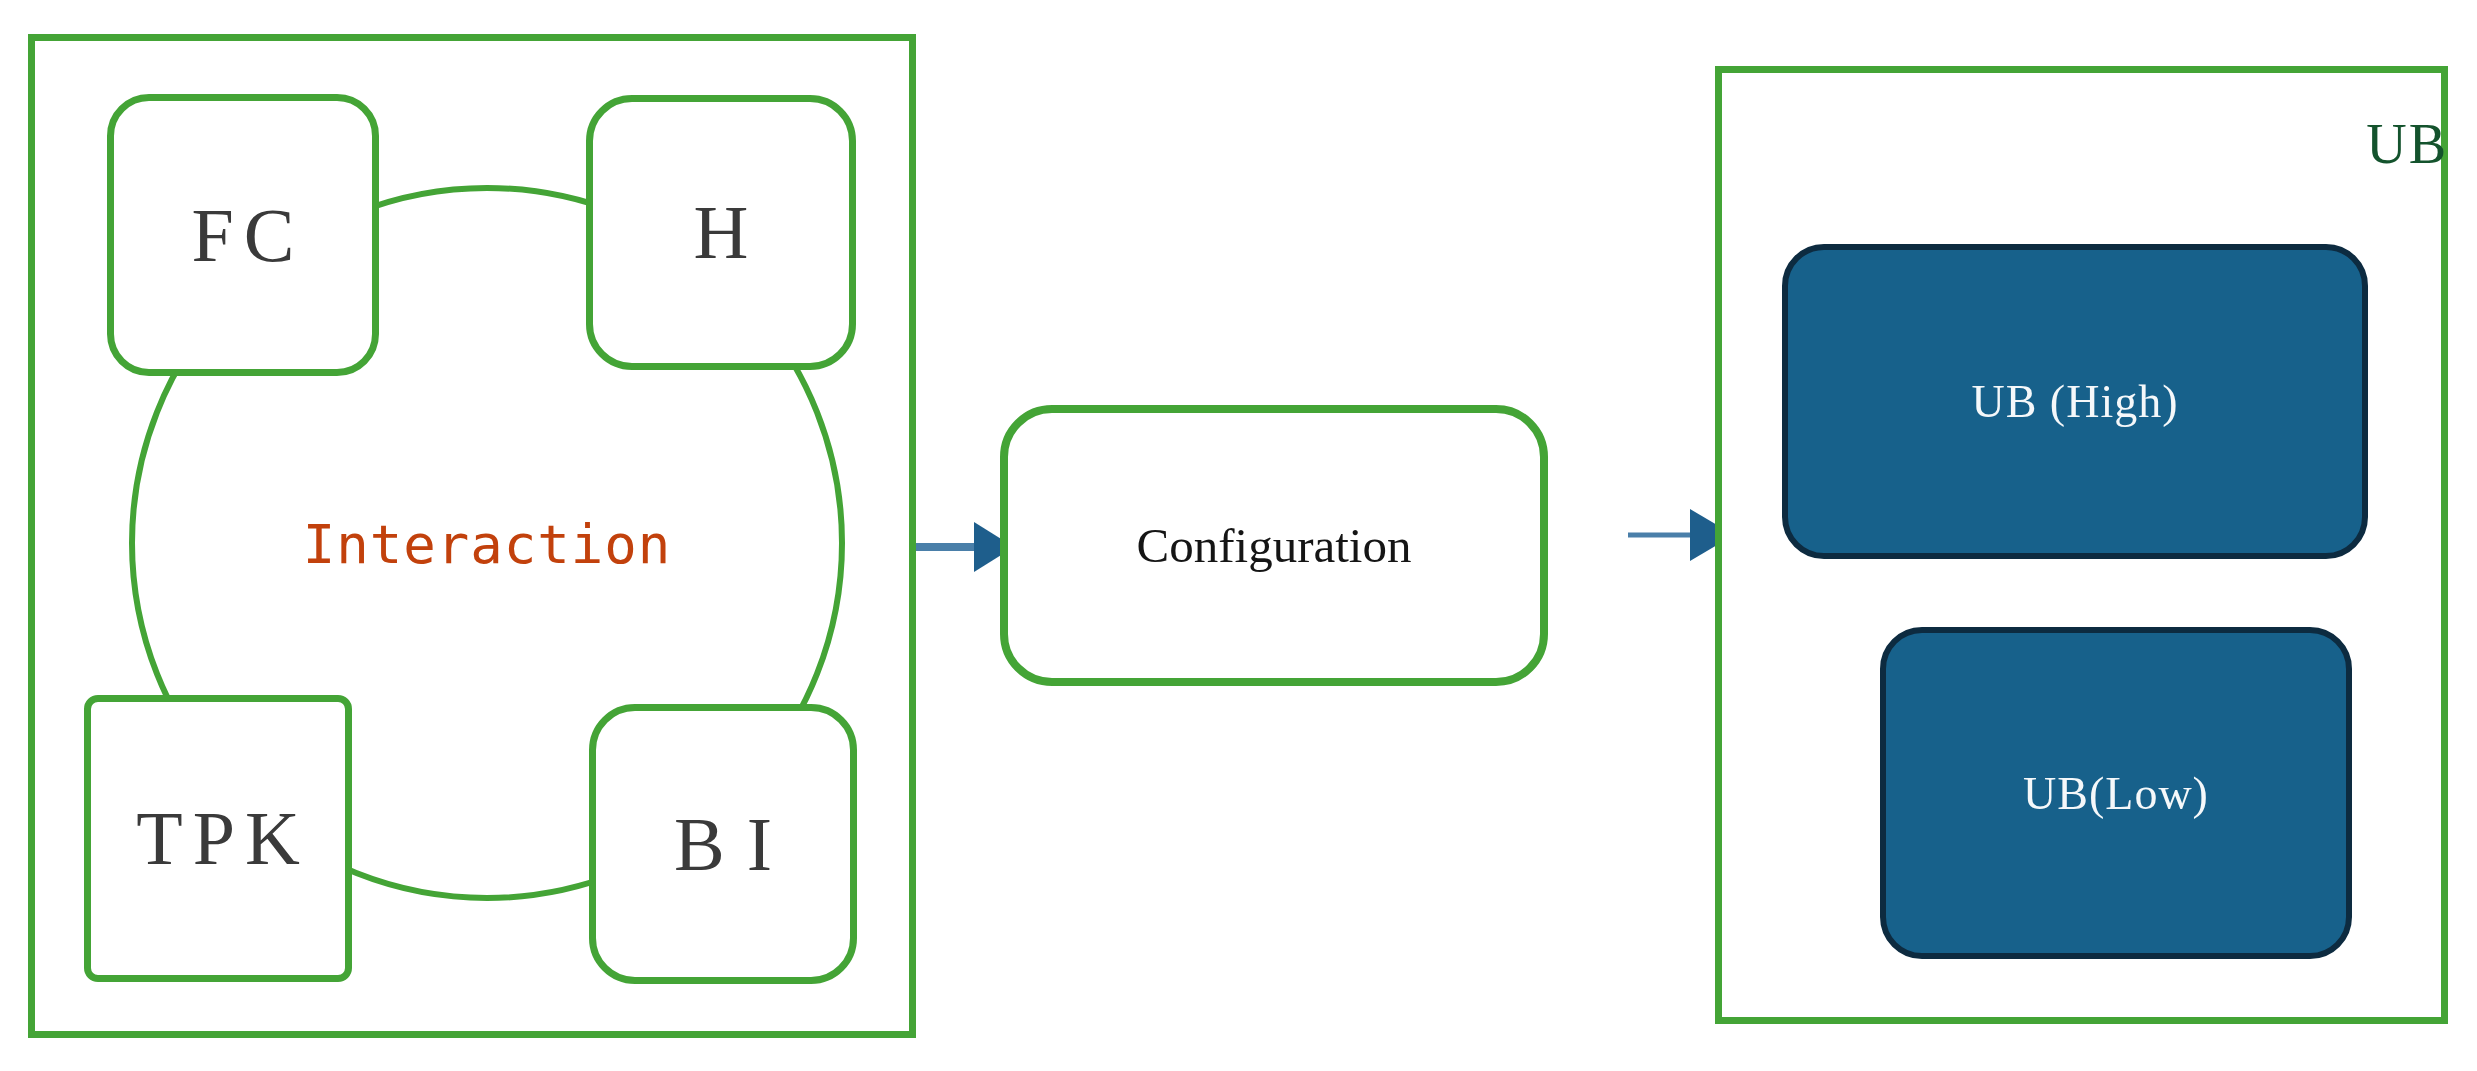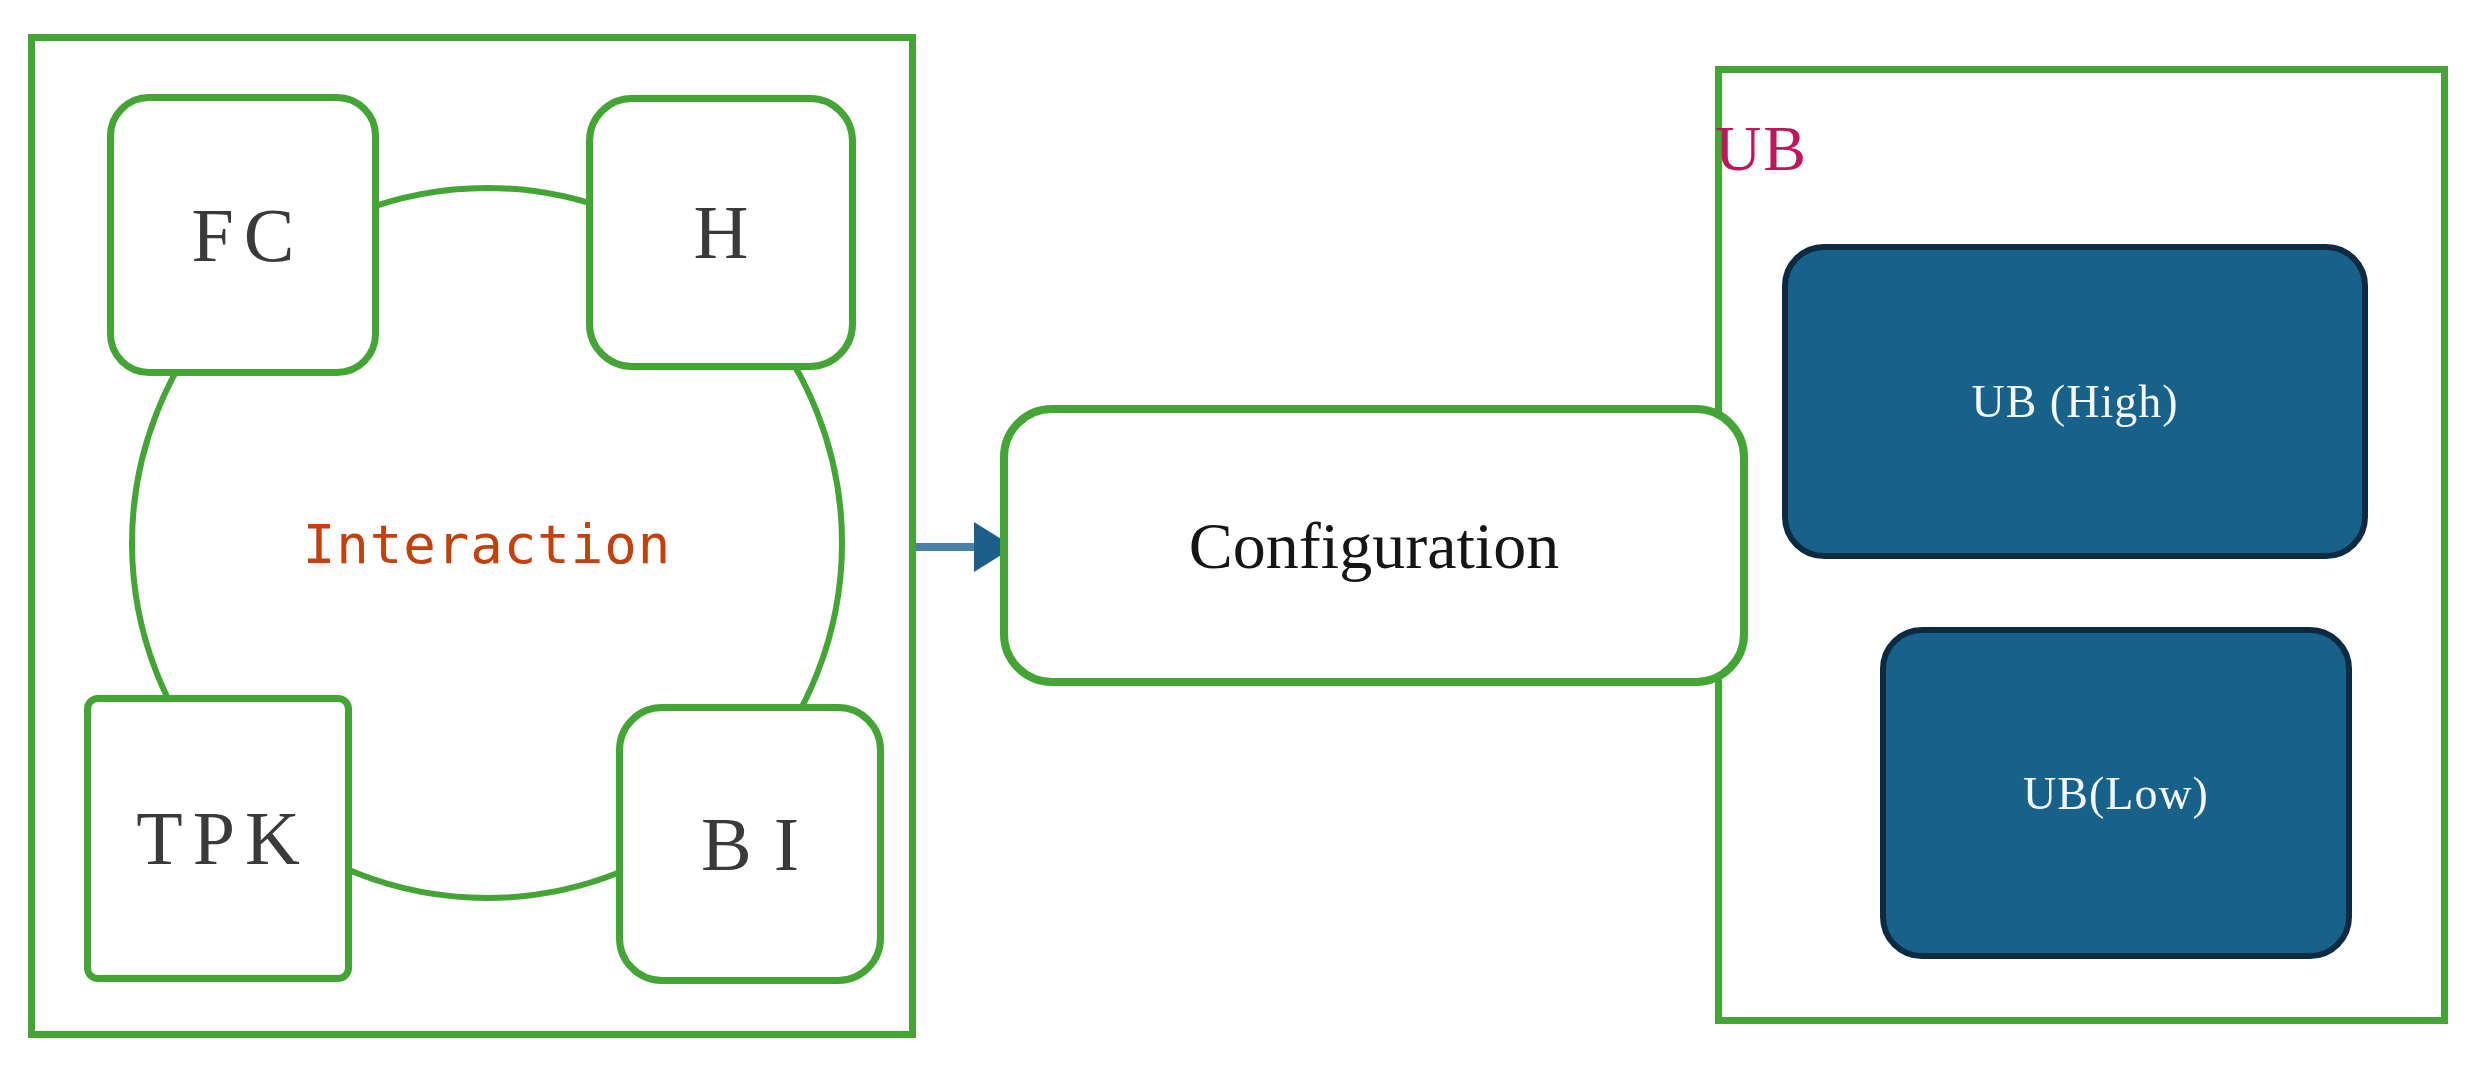--- a/index.html
+++ b/index.html
@@ -51,58 +51,58 @@
     justify-content: center;
     z-index: 2;
     color: var(--node-text);
     font-size: 76px;
     letter-spacing: 10px;
     padding-left: 10px; 
   }
   .node-fc  { left: 107px; top: 78px;  width: 272px; height: 282px; border-radius: 42px; }
   .node-h   { left: 586px; top: 79px;  width: 270px; height: 275px; border-radius: 46px; }
   .node-tpk { left: 84px;  top: 679px; width: 268px; height: 287px; border-radius: 14px; }
-  .node-bi  { left: 616px; top: 688px; width: 268px; height: 280px; border-radius: 46px; letter-spacing: 22px; padding-left: 22px; }
+  .node-bi  { left: 589px; top: 688px; width: 268px; height: 280px; border-radius: 46px; letter-spacing: 22px; padding-left: 22px; }
 
   .interaction-label {
     position: absolute;
     left: 160px; top: 497px; width: 654px;
     text-align: center;
     z-index: 2;
     font-family: "DejaVu Sans Mono", "Liberation Mono", monospace;
     font-size: 54px;
     letter-spacing: 1px;
     color: #c2410c;
   }
 
   .mid-box {
     position: absolute;
     left: 1000px; top: 389px;
-    width: 748px; height: 281px;
+    width: 548px; height: 281px;
     border: 8px solid var(--green);
     border-radius: 52px;
     background: #ffffff;
     z-index: 2;
     display: flex;
     flex-direction: column;
     align-items: center;
     justify-content: center;
     color: var(--dark-text);
-    font-size: 66px;
+    font-size: 49px;
     line-height: 118px;
     text-align: center;
   }
 
   .ub-title {
     position: absolute;
     left: 1715px; top: 96px; width: 733px;
-    text-align: left;
+    text-align: right;
     z-index: 2;
-    font-size: 64px;
-    color: #be185d;
+    font-size: 56px;
+    color: #14532d;
     letter-spacing: 2px;
   }
   .ub-item {
     position: absolute;
     background: var(--teal-fill);
     border: 6px solid var(--teal-border);
     border-radius: 42px;
     z-index: 2;
     display: flex;
     align-items: center;

